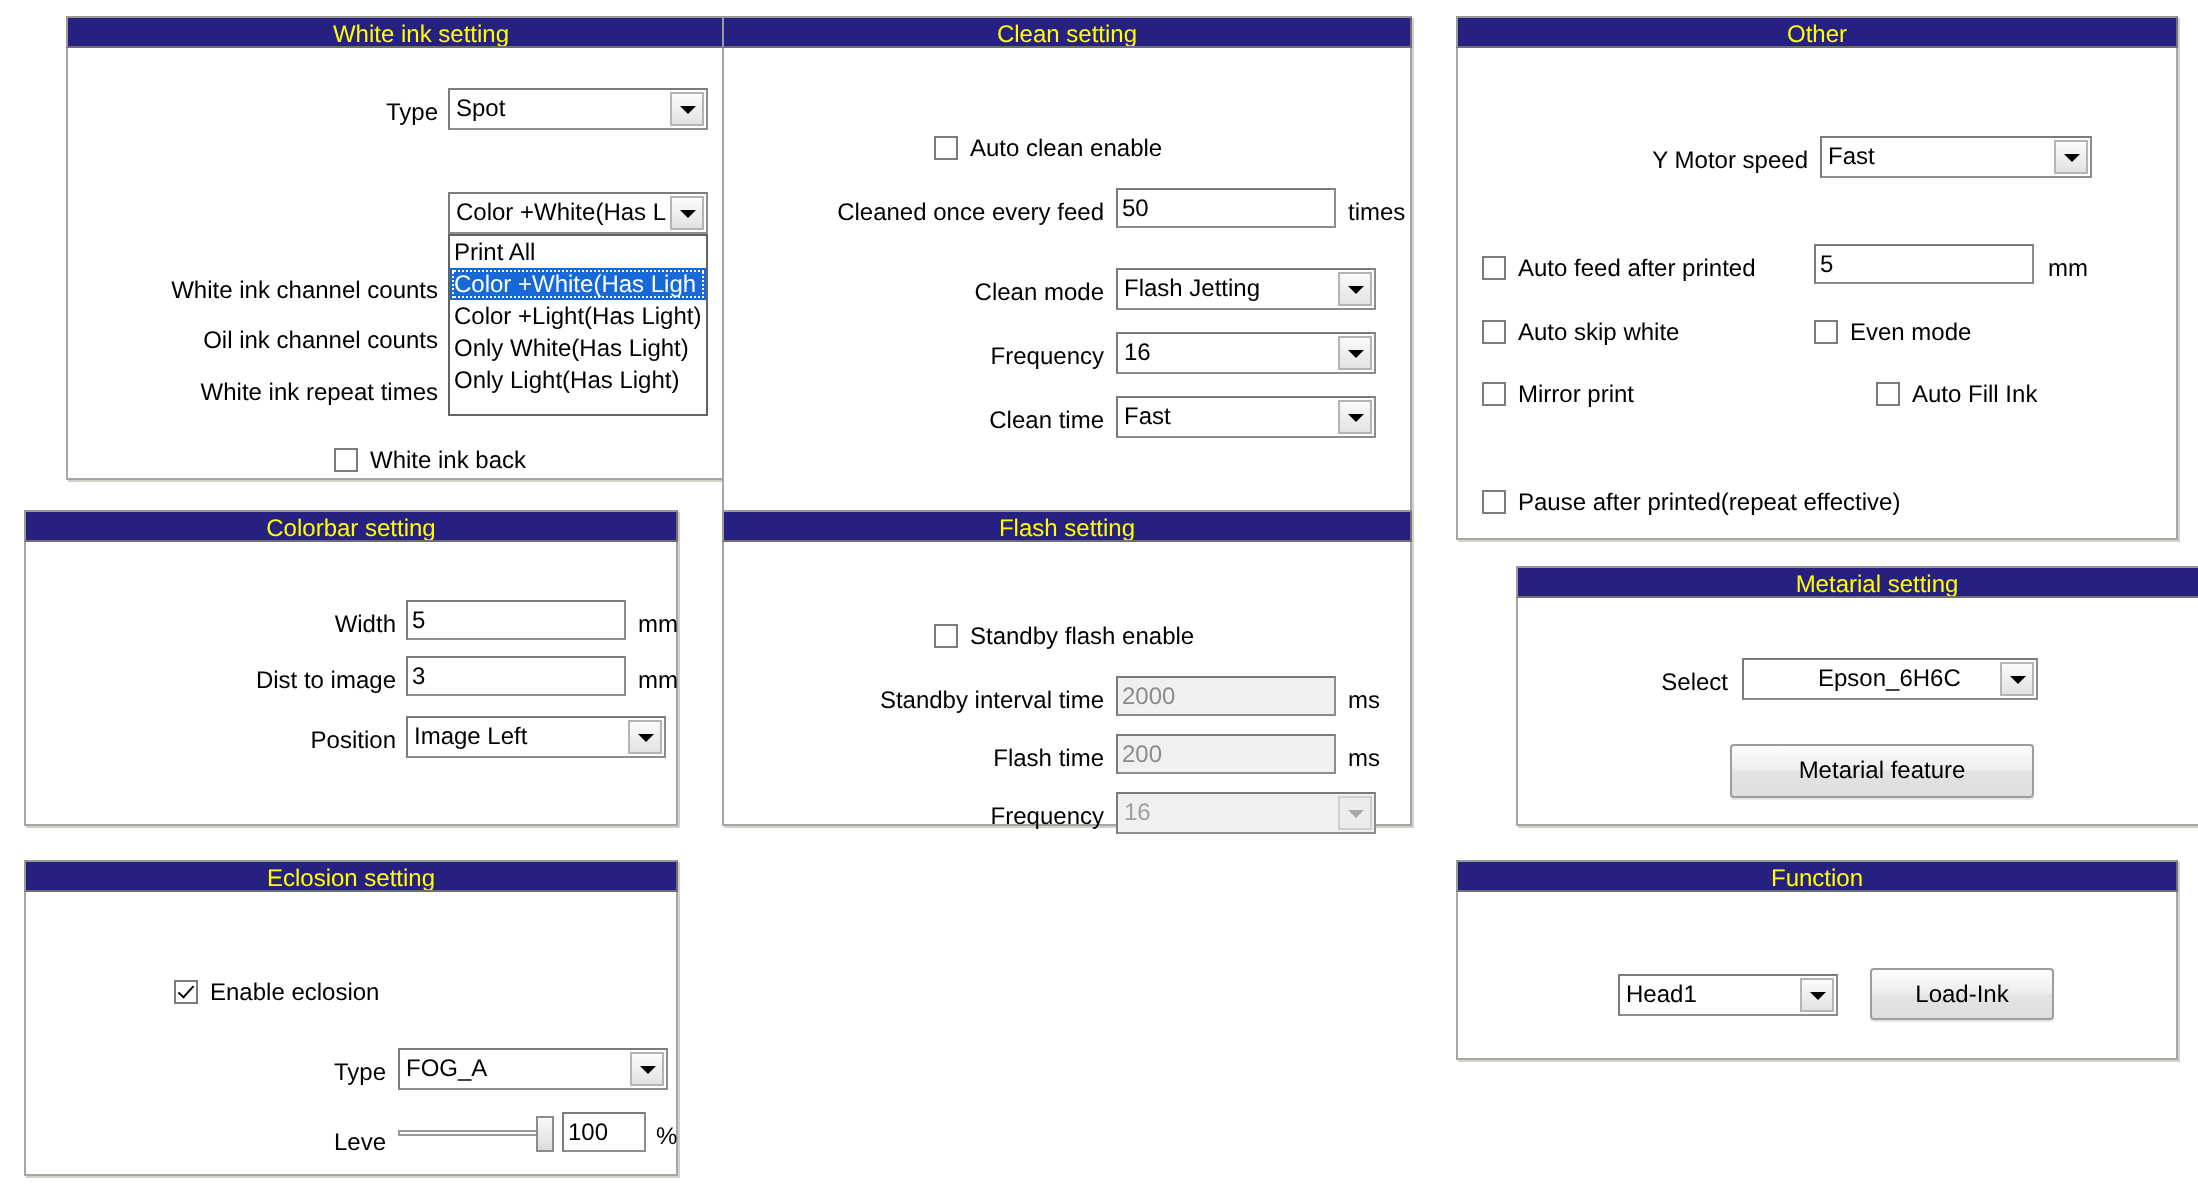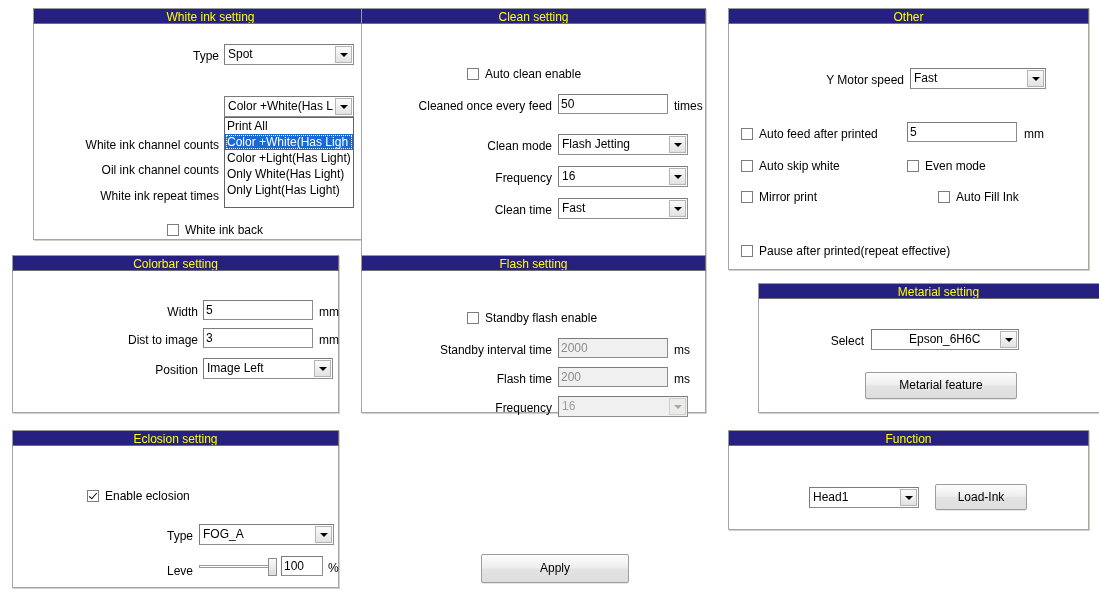--- a/index.html
+++ b/index.html
@@ -416,15 +416,14 @@
 
       <div class="combo" style="left:80px; top:41px; width:110px;">
         <span>Head1</span>
         <span class="arrowbtn"></span>
       </div>
 
       <div class="btn" style="left:206px; top:38px; width:92px; height:26px; line-height:24px;">Load-Ink</div>
     </div>
   </div>
 
-  <div class="btn" style="left:481px; top:554px; width:148px; height:29px; line-height:27px;">Apply</div>
 
 </div>
 
 </body></html>

